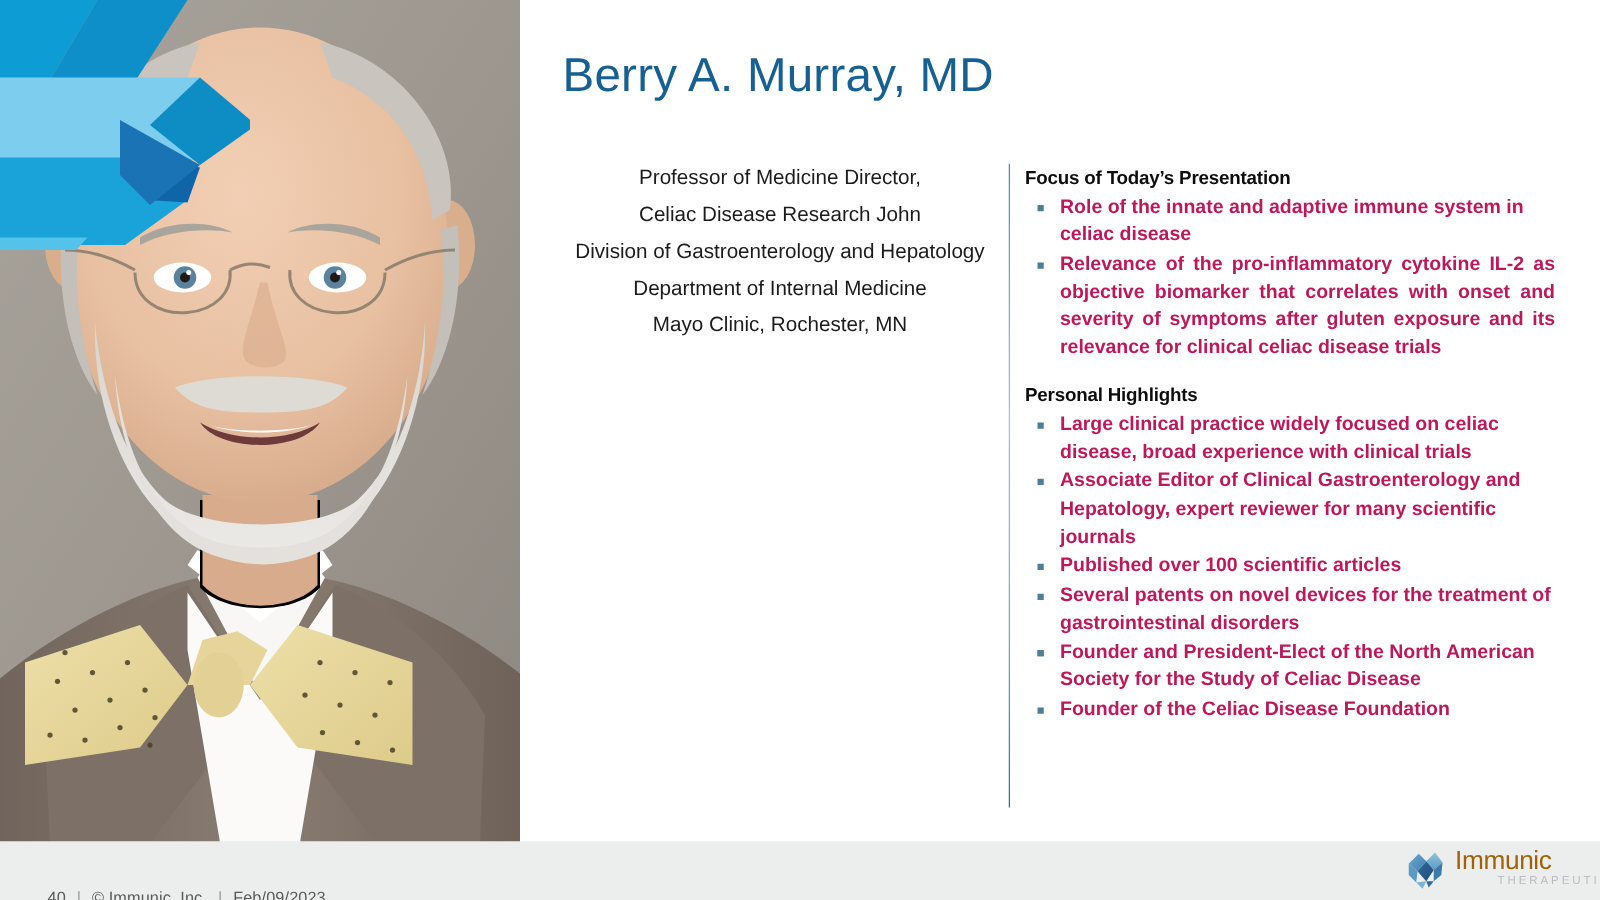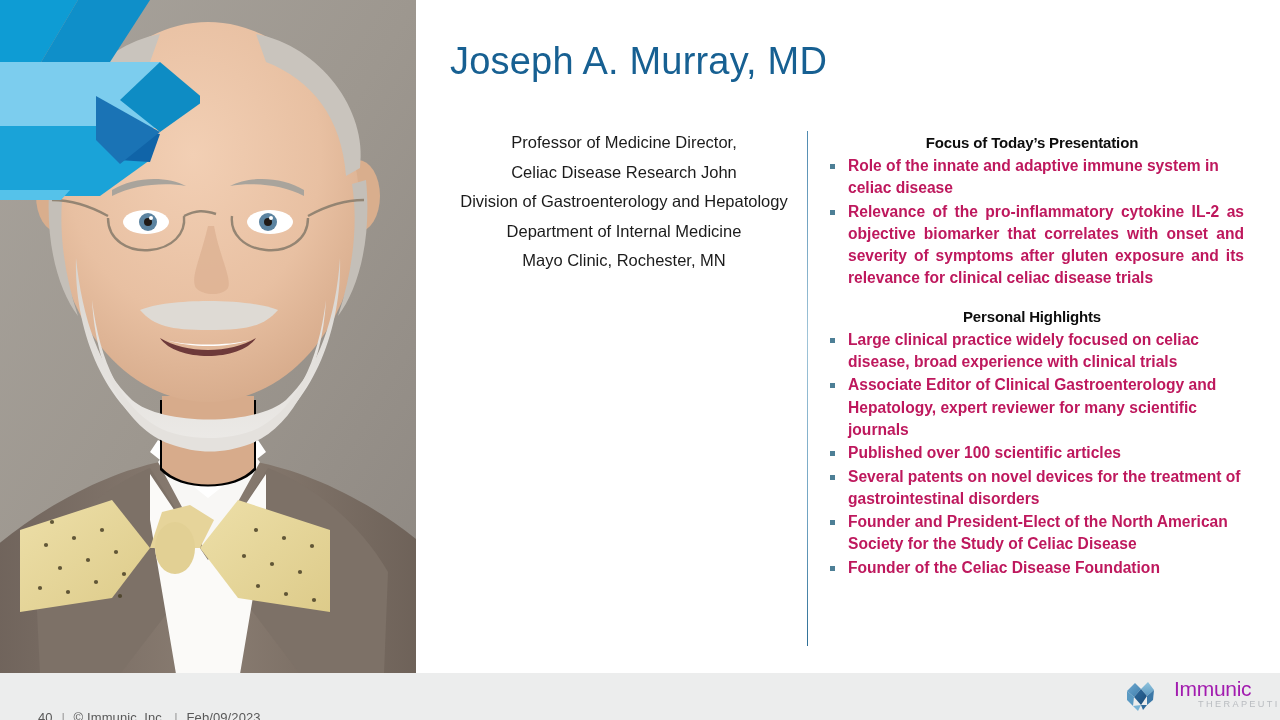--- a/index.html
+++ b/index.html
@@ -92,21 +92,20 @@
     top: 133px;
     width: 424px;
   }
   .sect-head {
     font-size: 15px;
     font-weight: bold;
     color: #0d0d0d;
     line-height: 20px;
     margin: 0 0 2px 0;
     letter-spacing: -0.15px;
-    text-align: center;
   }
   .sect-head.second {
     margin-top: 17px;
   }
   ul.blist {
     list-style: none;
     margin: 0;
     padding: 0;
   }
   ul.blist li {
@@ -164,25 +163,25 @@
   }
   .logo-mark {
     position: absolute;
     left: 0;
     top: 1px;
     width: 34px;
     height: 33px;
   }
   .logo-word {
     position: absolute;
-    left: 50px;
+    left: 40px;
     top: 0px;
     font-size: 21px;
     font-weight: 400;
-    color: #a21caf;
+    color: #a16207;
     letter-spacing: -0.3px;
     line-height: 22px;
   }
   .logo-sub {
     position: absolute;
     left: 39px;
     top: 21px;
     font-size: 9.2px;
     color: #b9bcc0;
     letter-spacing: 2.35px;
@@ -314,21 +313,21 @@
       <polygon points="150,0 200,40 150,90 92,90" fill="#9b958e" opacity="0"></polygon>
       <polygon points="0,62 160,62 160,128 0,128" fill="#7ccdee"></polygon>
       <polygon points="160,62 205,100 160,132 120,100" fill="#0e8cc4"></polygon>
       <polygon points="0,126 118,126 150,160 100,196 0,196" fill="#1aa3d8"></polygon>
       <polygon points="118,126 160,134 150,162 118,160" fill="#1064a8"></polygon>
       <polygon points="0,190 70,190 16,250 0,250" fill="#55c2ea"></polygon>
       <polygon points="96,96 160,132 120,164 96,140" fill="#1a73b5"></polygon>
     </svg>
   </div>
 
-  <div class="title">Joseph A. Murray, MD</div>
+  <div class="title">Berry A. Murray, MD</div>
 
   <div class="affiliation">
     <div class="line">Professor of Medicine     Director,</div>
     <div class="line">Celiac Disease Research John</div>
     <div class="line">Division of Gastroenterology and Hepatology</div>
     <div class="line">Department of Internal Medicine</div>
     <div class="line">Mayo Clinic, Rochester, MN</div>
   </div>
 
   <div class="divider"></div>

